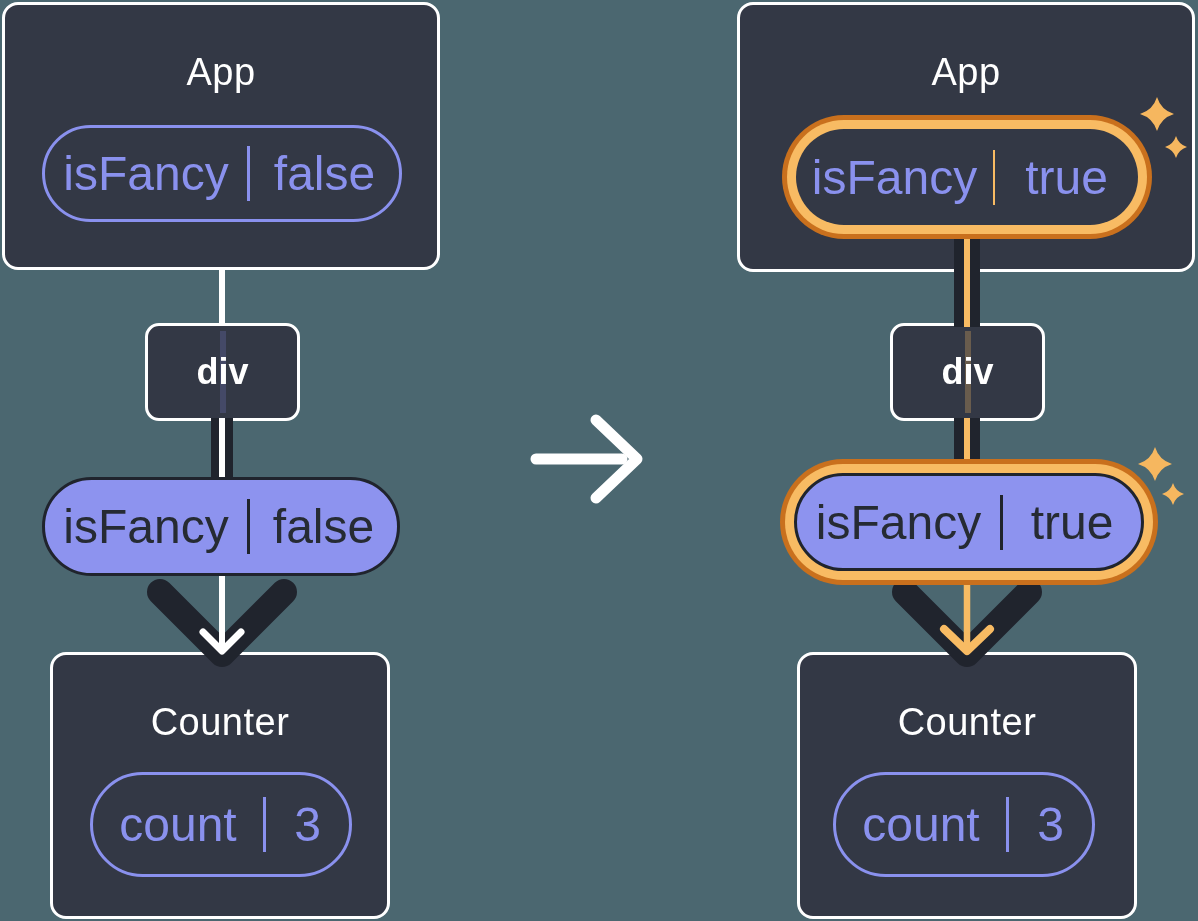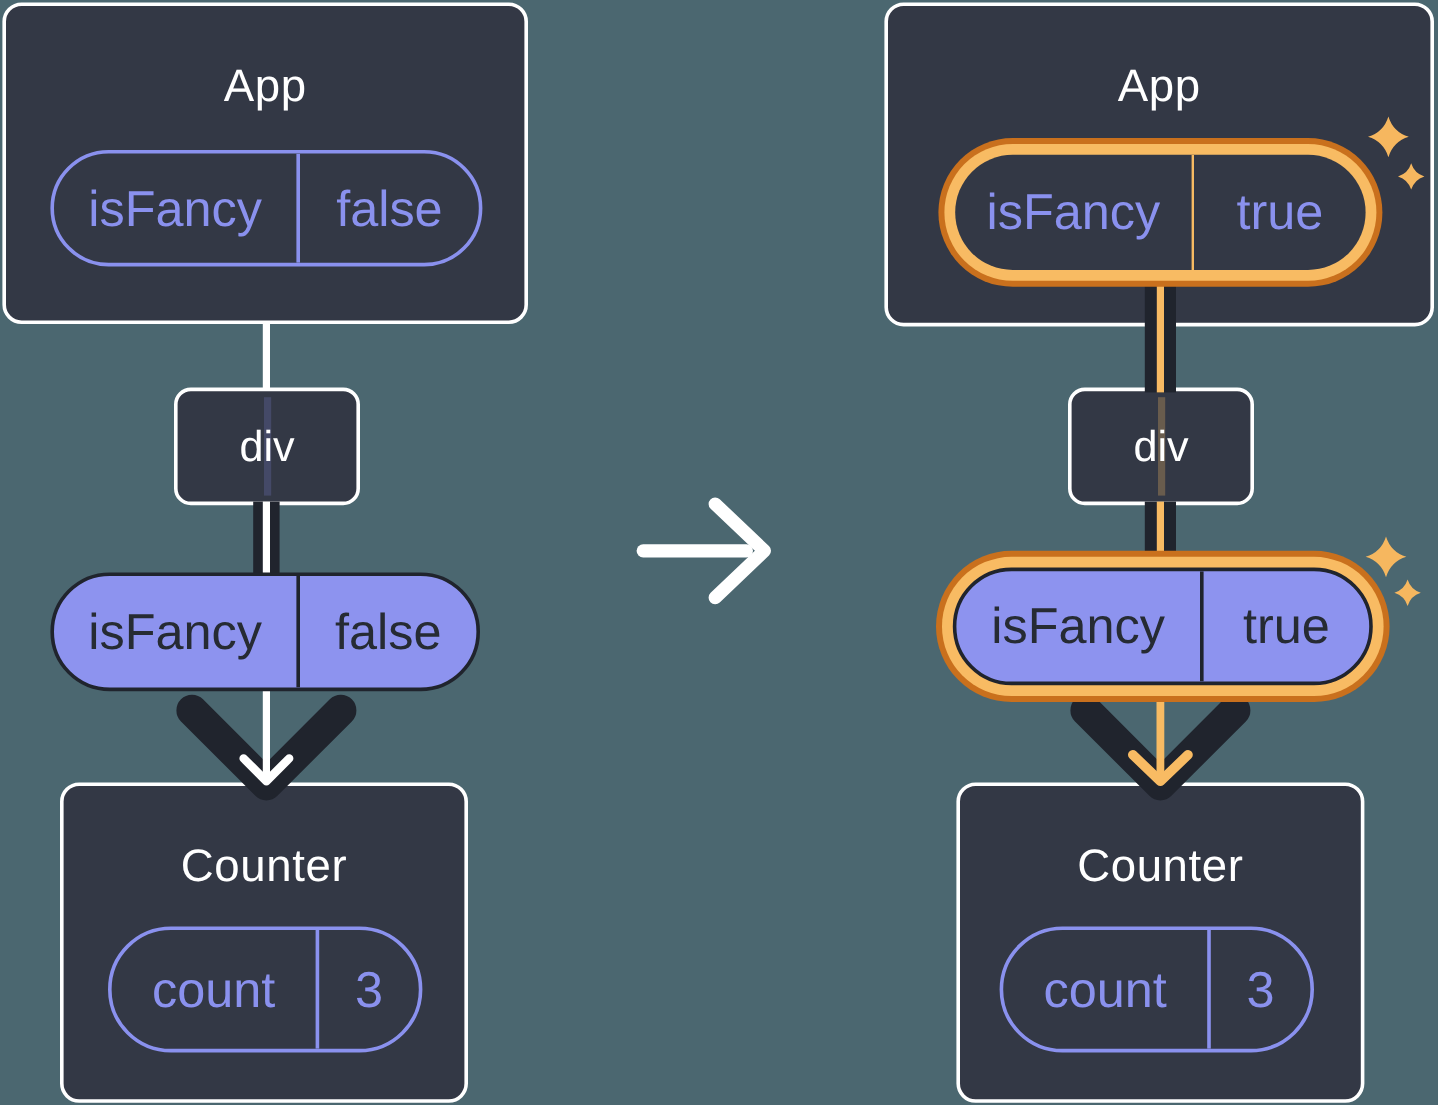--- a/index.html
+++ b/index.html
@@ -27,30 +27,30 @@
   .node-title{
     position:absolute;top:46px;left:0;width:100%;text-align:center;
     font-size:38px;font-weight:500;color:#ffffff;letter-spacing:.5px;
   }
   .node-small{
     position:absolute;background:var(--node);
     border:3px solid var(--node-border);border-radius:14px;z-index:1;
     display:flex;align-items:center;justify-content:center;
   }
   .node-small .label{
-    position:relative;z-index:2;color:#ffffff;font-size:36px;font-weight:400;
+    position:relative;z-index:2;color:#ffffff;font-size:36px;font-weight:700;
   }
   .ghost-line{
     position:absolute;left:calc(50% - 3px);top:5px;bottom:5px;width:6px;z-index:1;
   }
   .ghost-purple{background:rgba(138,145,238,.20);}
   .ghost-orange{background:rgba(248,187,99,.28);}
   .pill{
     position:absolute;display:flex;border-radius:999px;z-index:4;
-    font-size:42px;overflow:hidden;
+    font-size:48px;overflow:hidden;align-items:center;
   }
   .pill .cell{display:flex;align-items:center;justify-content:center;}
   .pill .cell.key{flex:0 0 auto;}
   .pill .cell.val{flex:1 1 auto;}
   .pill-outline{border:3px solid var(--purple);color:var(--purple);}
   .pill-outline .cell.key{border-right:3px solid var(--purple);}
   .pill-filled{background:var(--purple-fill);border:3px solid var(--ink);color:var(--dark-text);}
   .pill-filled .cell.key{border-right:3px solid var(--ink);}
   .bold{font-weight:400;}
   .hl{position:absolute;background:var(--hl-outer);border-radius:999px;padding:5px;z-index:4;}

